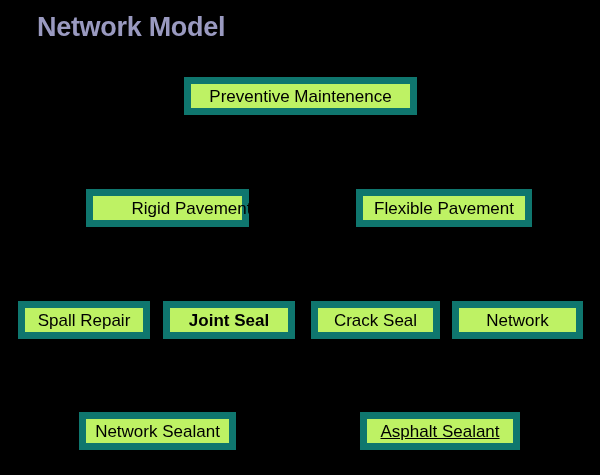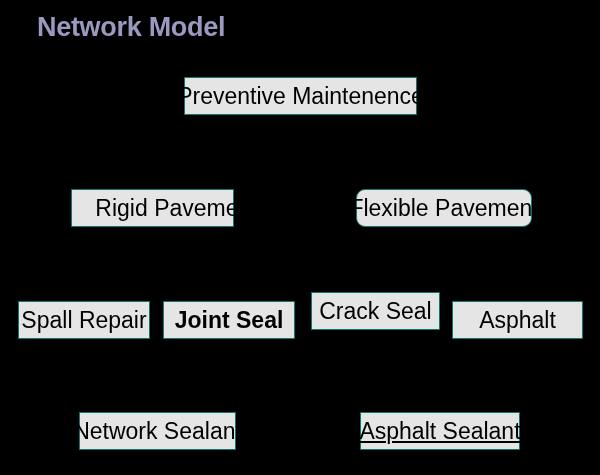--- a/index.html
+++ b/index.html
@@ -25,28 +25,28 @@
     top: 12px;
     font-size: 27px;
     font-weight: bold;
     letter-spacing: -0.3px;
     color: #9a9ac0;
     font-family: "Liberation Sans", sans-serif;
     white-space: nowrap;
   }
   .node {
     position: absolute;
-    background: #e5e5e5;
+    background: #bef264;
     color: #000000;
-    border: 1px solid #0f766e;
+    border: 7px solid #0f766e;
     box-sizing: border-box;
     display: flex;
     align-items: center;
     justify-content: center;
-    font-size: 23px;
+    font-size: 17px;
     font-family: "Liberation Sans", sans-serif;
     white-space: nowrap;
     line-height: 1;
   }
   
   .edge {
     position: absolute;
     background: #000000;
   }
 </style>
@@ -78,23 +78,23 @@
       <div class="edge" style="left: 516.5px; top: 264px; width: 2px; height: 37px; background: rgb(0, 0, 0);"></div>
       <div class="edge" style="left: 228px; top: 339px; width: 2px; height: 36.5px; background: rgb(0, 0, 0);"></div>
       <div class="edge" style="left: 156.5px; top: 374.5px; width: 73.5px; height: 2px; background: rgb(0, 0, 0);"></div>
       <div class="edge" style="left: 156.5px; top: 375.5px; width: 2px; height: 36.5px; background: rgb(0, 0, 0);"></div>
       <div class="edge" style="left: 374.5px; top: 339px; width: 2px; height: 36.5px; background: rgb(0, 0, 0);"></div>
       <div class="edge" style="left: 374.5px; top: 374.5px; width: 66.5px; height: 2px; background: rgb(0, 0, 0);"></div>
       <div class="edge" style="left: 439px; top: 375.5px; width: 2px; height: 36.5px; background: rgb(0, 0, 0);"></div>
     </div>
   <div id="node-layer">
       <div class="node" style="left: 184px; top: 77px; width: 233px; height: 38px;">Preventive Maintenence</div>
-      <div class="node" style="left: 71px; top: 189px; width: 163px; height: 38px; padding-left: 48px;">Rigid Pavement</div>
-      <div class="node" style="left: 356px; top: 189px; width: 176px; height: 38px; border-radius: 9px;">Flexible Pavement</div>
+      <div class="node" style="left: 86px; top: 189px; width: 163px; height: 38px; padding-left: 48px;">Rigid Pavement</div>
+      <div class="node" style="left: 356px; top: 189px; width: 176px; height: 38px;">Flexible Pavement</div>
       <div class="node" style="left: 18px; top: 301px; width: 132px; height: 38px;">Spall Repair</div>
       <div class="node" style="left: 163px; top: 301px; width: 132px; height: 38px; font-weight: bold;">Joint Seal</div>
-      <div class="node" style="left: 311px; top: 292px; width: 129px; height: 38px;">Crack Seal</div>
-      <div class="node" style="left: 452px; top: 301px; width: 131px; height: 38px;">Asphalt</div>
+      <div class="node" style="left: 311px; top: 301px; width: 129px; height: 38px;">Crack Seal</div>
+      <div class="node" style="left: 452px; top: 301px; width: 131px; height: 38px;">Network</div>
       <div class="node" style="left: 79px; top: 412px; width: 157px; height: 38px;">Network Sealant</div>
       <div class="node" style="left: 360px; top: 412px; width: 160px; height: 38px; text-decoration: underline;">Asphalt Sealant</div>
     </div>
 
 </div>
 
 </body></html>

